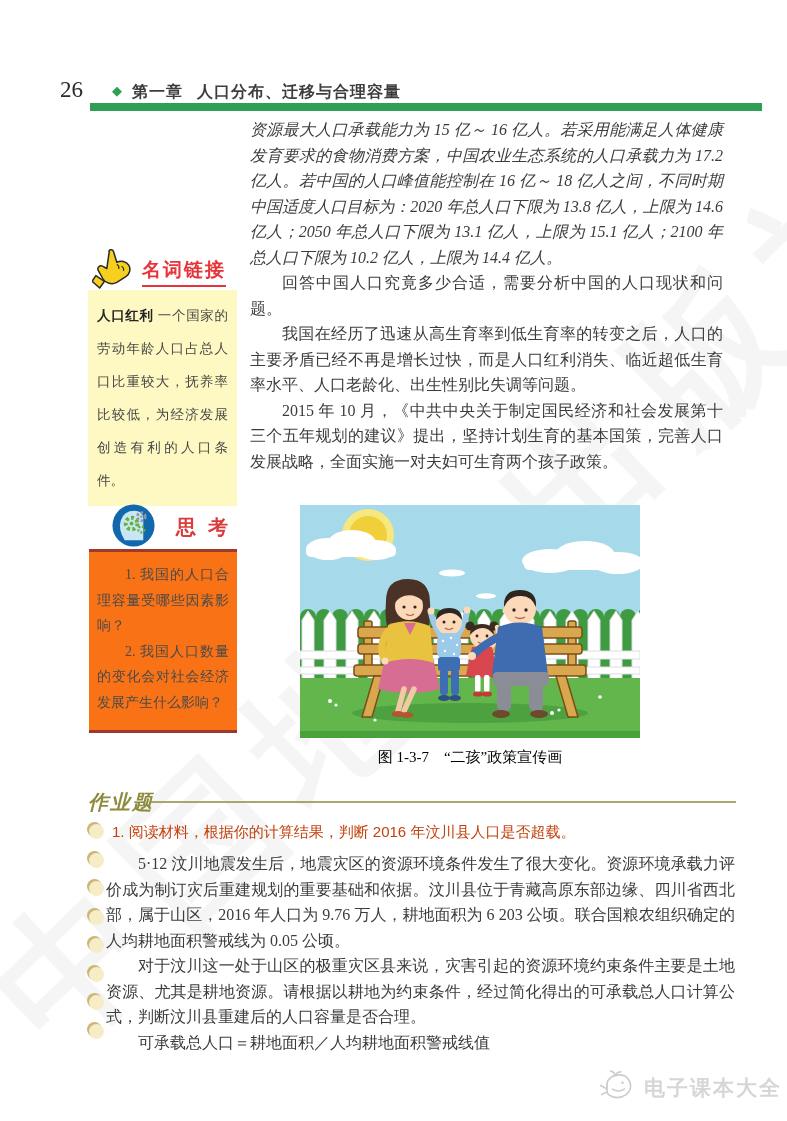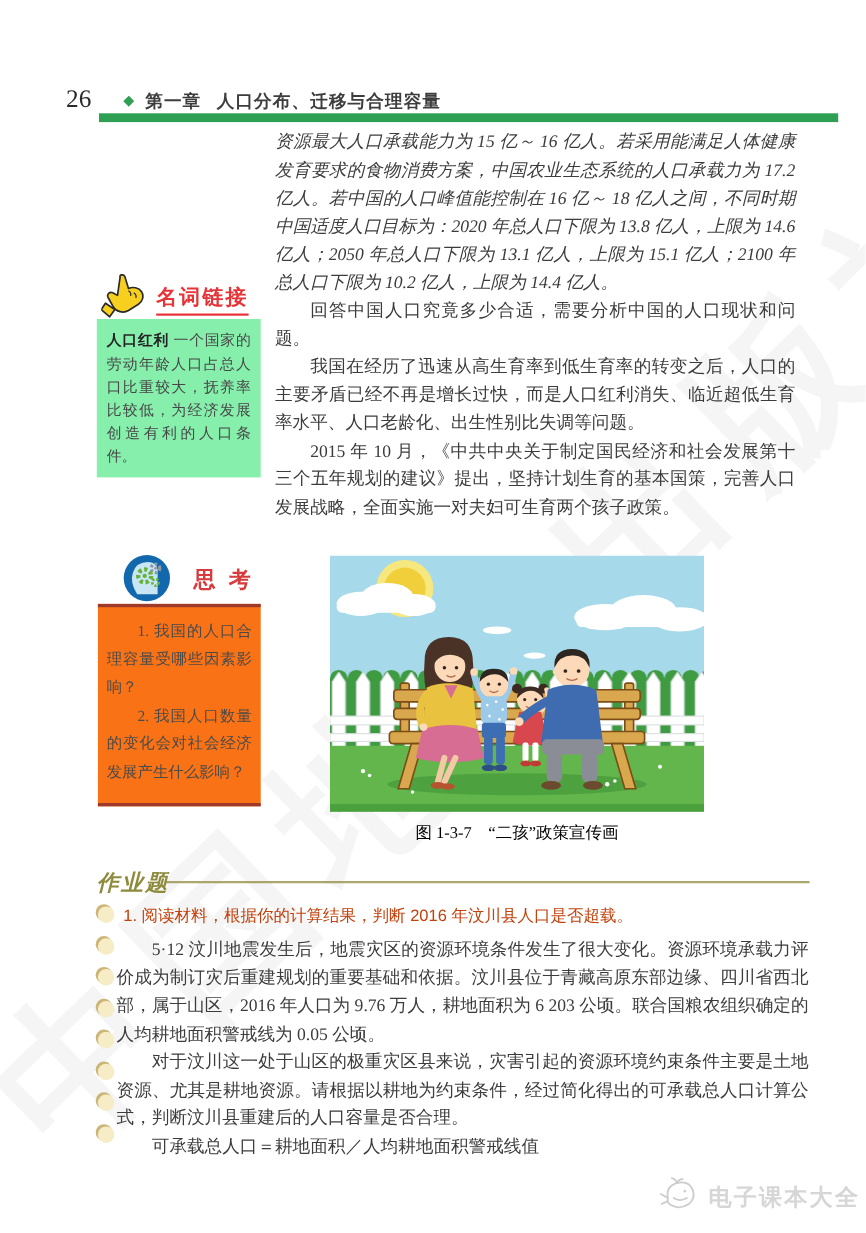--- a/index.html
+++ b/index.html
@@ -29,21 +29,21 @@
               line-height:25.5px; text-align:justify; z-index:1; }
   .main-col p { margin:0; text-indent:2em; }
   .main-col p.no-indent { text-indent:0;font-style:italic; }
 
   
   .termlink-icon { position:absolute; left:92px; top:249px; width:42px; height:40px; z-index:1; }
   .termlink-title { position:absolute; left:142px; top:257px; font-family:"Liberation Sans",sans-serif;
                     font-size:19px; font-weight:bold; color:#e63438; letter-spacing:2px;
                     border-bottom:2.5px solid #e63438; padding-bottom:2px; z-index:1; }
   .term-box { position:absolute; left:88px; top:290px; width:131px; min-height:124px;
-              background:#86efac; padding:9px; font-size:13.5px; line-height:21px;
+              background:#fef9c3; padding:9px; font-size:13.5px; line-height:33px;
               text-align:justify; color:#474747; z-index:1; }
   .term-box b { color:#242424; }
 
   
   .think-icon { position:absolute; left:111px; top:503px; width:45px; height:45px; z-index:1; }
   .think-title { position:absolute; left:176px; top:514px; font-family:"Liberation Sans",sans-serif;
                  font-size:20px; font-weight:bold; color:#d93a3c; letter-spacing:12px; z-index:1; }
   .think-box { position:absolute; left:89px; top:549px; width:132px; min-height:158px;
                background:#f97316; border-top:3px solid #9e392b; border-bottom:3px solid #9e392b;
                padding:10px 8px; font-size:14px; line-height:25.5px; text-align:justify;

